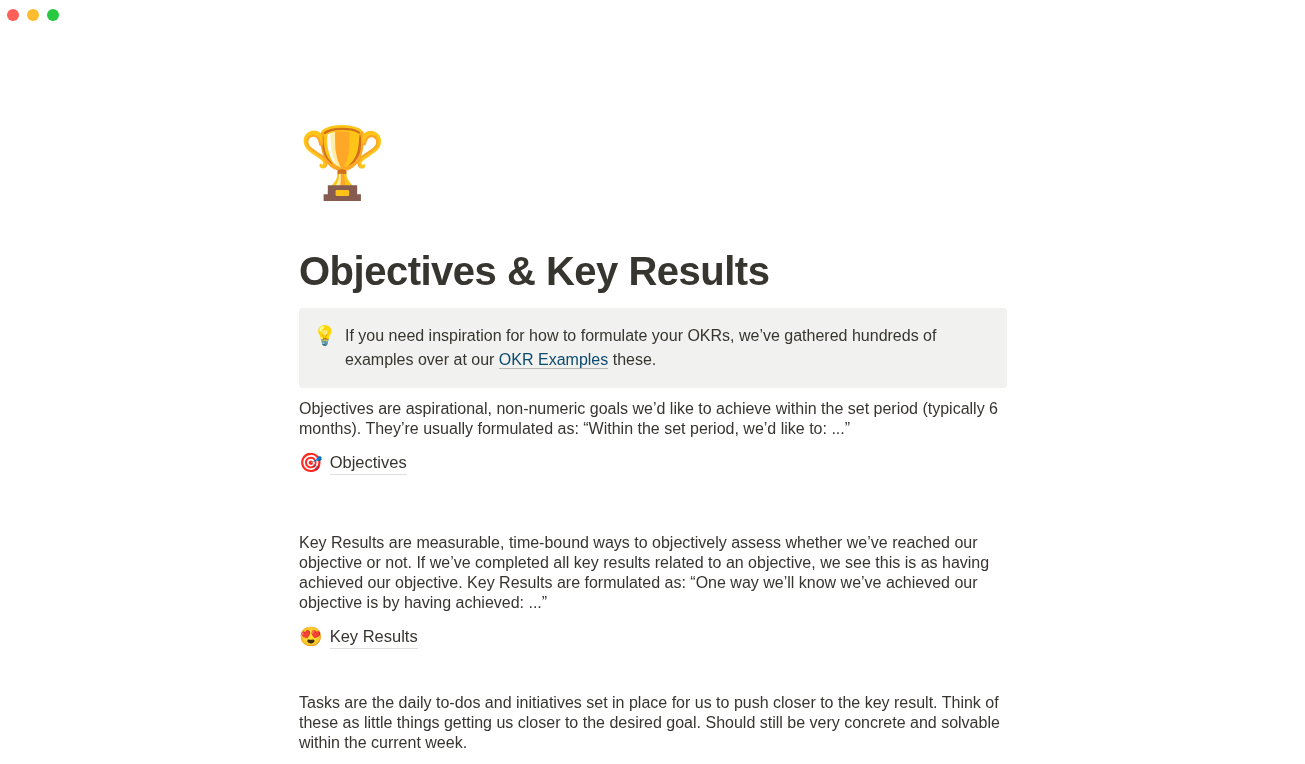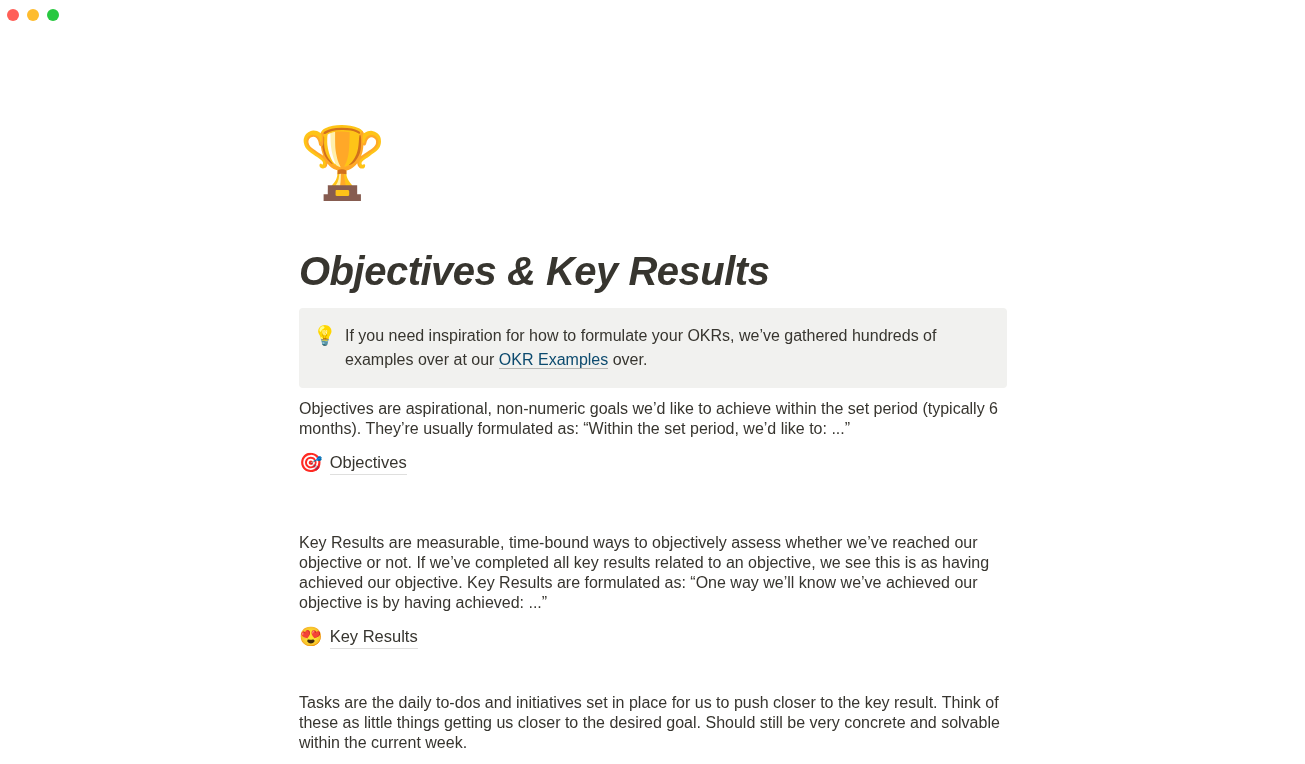--- a/index.html
+++ b/index.html
@@ -42,21 +42,20 @@
     height: 86px;
   }
 
   .page-title {
     margin-top: 40px;
     font-size: 40px;
     line-height: 50px;
     font-weight: 700;
     letter-spacing: -0.5px;
     color: #37352f;
-    font-style: italic;
   }
 
   
   .callout {
     margin-top: 12px;
     background: #f1f1ef;
     border-radius: 4px;
     padding: 16px 16px 16px 14px;
     display: flex;
     align-items: flex-start;
@@ -126,21 +125,21 @@
   </div>
 
   <div class="content">
 
     <div class="page-icon">🏆</div>
 
     <h1 class="page-title">Objectives &amp; Key Results</h1>
 
     <div class="callout">
       <div class="callout-icon">💡</div>
-      <div class="callout-text"><span>If you need inspiration for how to formulate your OKRs, we’ve gathered hundreds of examples over at our </span><a class="inline-link">OKR Examples</a><span> over.</span></div>
+      <div class="callout-text"><span>If you need inspiration for how to formulate your OKRs, we’ve gathered hundreds of examples over at our </span><a class="inline-link">OKR Examples</a><span> these.</span></div>
     </div>
 
     <p class="para para-1">Objectives are aspirational, non-numeric goals we’d like to achieve within the set period (typically 6 months). They’re usually formulated as: “Within the set period, we’d like to: ...”</p>
 
     <div class="page-link-row">
       <span class="page-link-icon">🎯</span>
       <span class="page-link-label">Objectives</span>
     </div>
 
     <p class="para para-2">Key Results are measurable, time-bound ways to objectively assess whether we’ve reached our objective or not. If we’ve completed all key results related to an objective, we see this is as having achieved our objective. Key Results are formulated as: “One way we’ll know we’ve achieved our objective is by having achieved: ...”</p>

